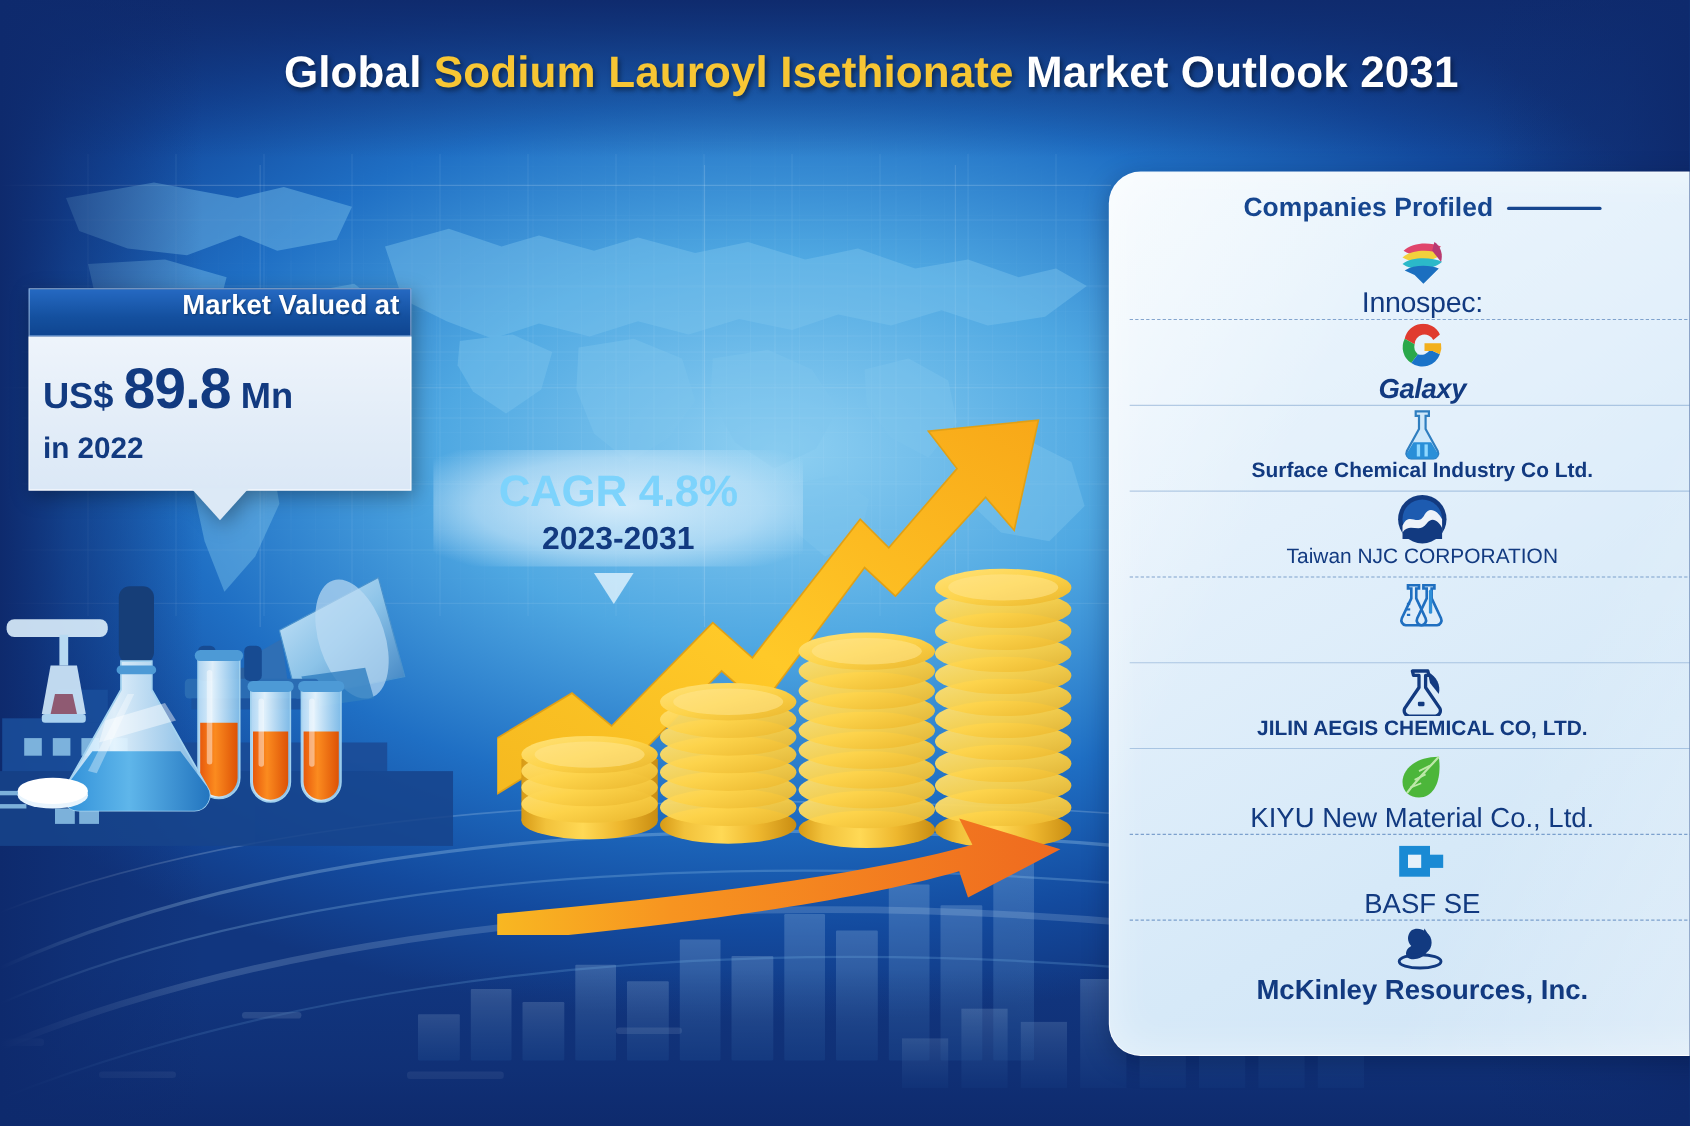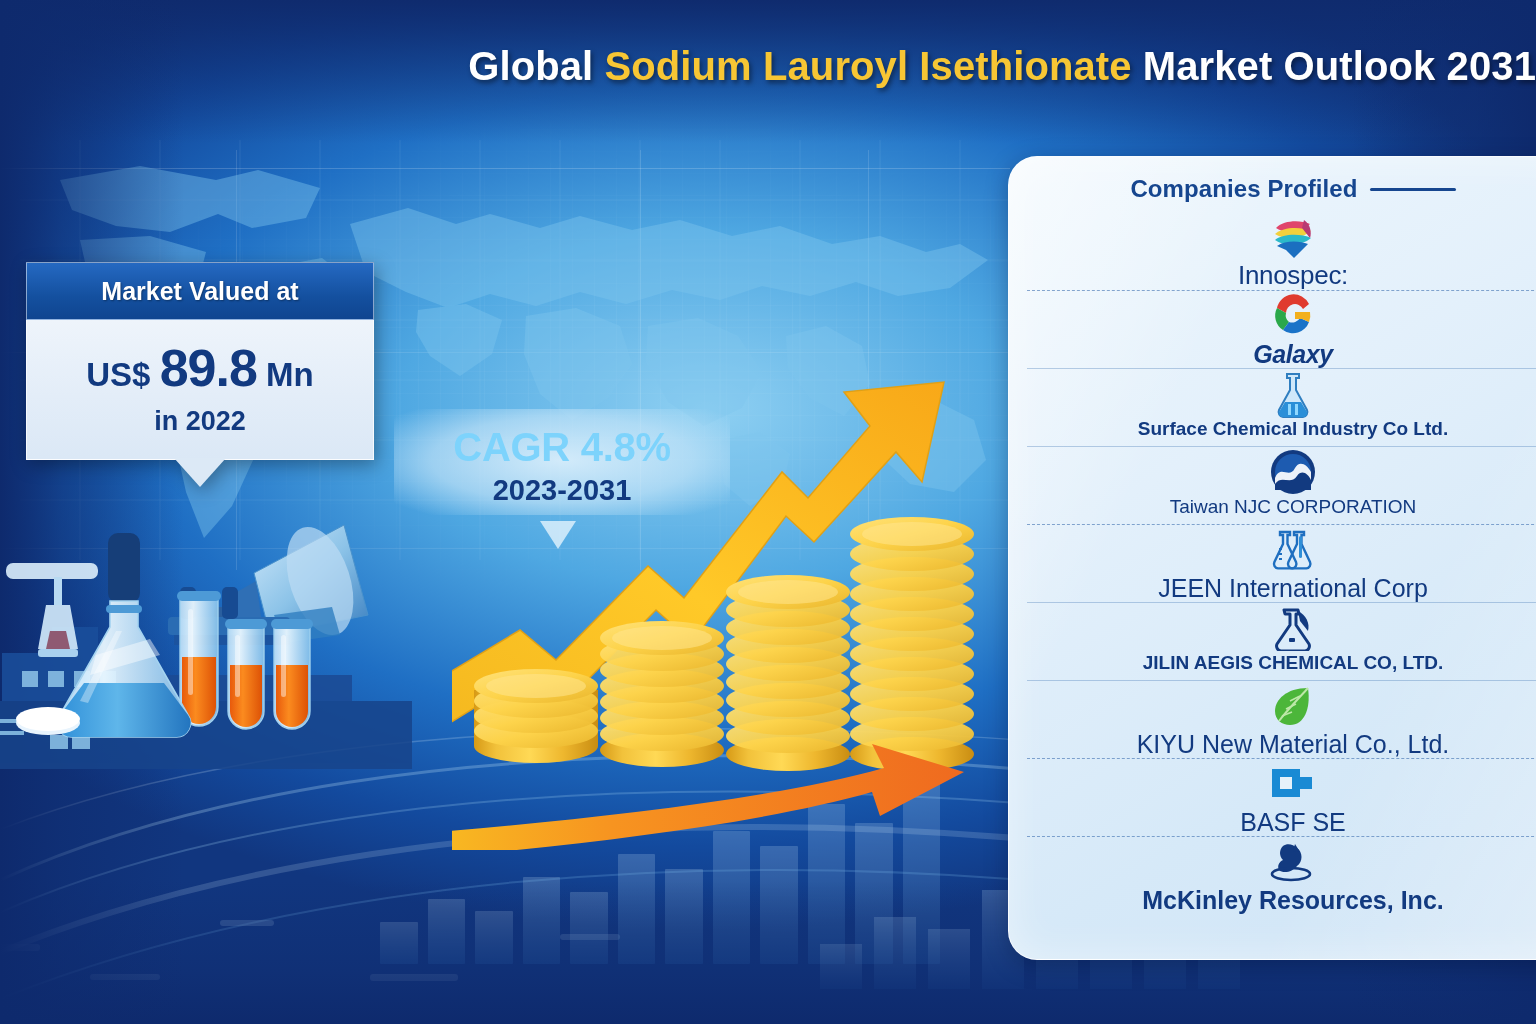--- a/index.html
+++ b/index.html
@@ -49,41 +49,41 @@
   .ghost-bars{ position:absolute; bottom:60px; left:380px; width:560px; height:190px; display:flex; align-items:flex-end; gap:10px; opacity:.2; }
   .ghost-bars i{ flex:1; background:linear-gradient(180deg,#cfe9fb,#3f8fd8); border-radius:1px; }
 
   .ghost-bars2{ position:absolute; bottom:35px; left:820px; width:420px; height:150px; display:flex; align-items:flex-end; gap:12px; opacity:.22; }
   .ghost-bars2 i{ flex:1; background:linear-gradient(180deg,#bcdcf6,#2a72c2); }
 
   .ghost-num{ position:absolute; font-weight:700; color:rgba(255,255,255,.14); line-height:1; }
 
   
   .title{
-    position:absolute; left:0; right:0; top:44px; text-align:right;
+    position:absolute; left:0; right:0; top:44px; text-align:center;
     font-size:40px; font-weight:700; letter-spacing:.1px; white-space:nowrap;
     text-shadow:2px 3px 5px rgba(0,0,0,.45);
     margin-left:48px;
   }
   .title .w{ color:#ffffff; }
   .title .y{ color:#f7c634; }
 
   
   .callout-left{ position:absolute; left:26px; top:262px; width:348px; filter:drop-shadow(3px 5px 9px rgba(0,0,0,.33)); }
   .cl-head{
     background:linear-gradient(180deg,#1e63bd 0%,#1350a5 55%,#0e4characters 100%);
     background:linear-gradient(180deg,#2569c2 0%,#14509f 60%,#0f4590 100%);
-    color:#fff; font-size:25px; font-weight:700; text-align:center;
-    padding:14px 10px 13px; border:1px solid rgba(255,255,255,.5);
+    color:#fff; font-size:25px; font-weight:700; text-align:right;
+    padding:0 10px 13px; border:1px solid rgba(255,255,255,.5);
     text-shadow:1px 1px 2px rgba(0,0,0,.35);
   }
   .cl-body{
     background:linear-gradient(180deg,#eef4fb 0%,#e3edf8 55%,#dbe8f6 100%);
     border:1px solid rgba(255,255,255,.75); border-top:none;
-    padding:22px 12px 22px; text-align:center; color:#10316f;
+    padding:22px 12px 22px; color:#10316f;
     position:relative;
   }
   .cl-big{ font-size:33px; font-weight:700; line-height:1; white-space:nowrap; color:#123a80; }
   .cl-big .num{ font-size:52px; letter-spacing:-1px; }
   .cl-sub{ font-size:27px; font-weight:700; margin-top:12px; color:#123a80; }
   .cl-tip{
     position:absolute; left:50%; bottom:-28px; transform:translateX(-50%);
     width:0;height:0;border-left:26px solid transparent;border-right:26px solid transparent;
     border-top:29px solid #dce9f6;
   }
@@ -556,21 +556,20 @@
         <span class="clogo">
           <svg width="46" height="48" viewBox="0 0 46 48">
             <path d="M10 6 h10 v3 h-2.5 v9 L26 36 a4.5 4.5 0 0 1 -3.6 6.4 H8 a4.5 4.5 0 0 1 -3.6 -6.4 L13 18 V9 h-3 z" fill="none" stroke="#1f6fc0" stroke-width="2.4"></path>
             <path d="M24 6 h10 v3 h-2.5 v9 L40 36 a4.5 4.5 0 0 1 -3.6 6.4 H22 a4.5 4.5 0 0 1 -3.6 -6.4 L27 18 V9 h-3 z" fill="none" stroke="#1f6fc0" stroke-width="2.4"></path>
             <rect x="9" y="22" width="3" height="2" fill="#1f6fc0"></rect>
             <rect x="9" y="27" width="3" height="2" fill="#1f6fc0"></rect>
             <rect x="9" y="32" width="3" height="2" fill="#1f6fc0"></rect>
             <rect x="29" y="10" width="3" height="22" rx="1.5" fill="#2f8fd8"></rect>
           </svg>
         </span>
-        <span class="cname big"><span class="b">JEEN</span><span class="n"> International Corp</span></span>
       </div>
 
       <div class="crow">
         <span class="clogo">
           <svg width="46" height="46" viewBox="0 0 46 46">
             <path d="M14 5 h14 l1 4 h-3 v11 l13 19 a5 5 0 0 1 -4 7 H11 a5 5 0 0 1 -4 -7 L20 20 V9 h-5 z" fill="none" stroke="#123a80" stroke-width="3" stroke-linejoin="round"></path>
             <path d="M28 6 C36 10, 40 18, 38 26 L30 16 Z" fill="#123a80"></path>
             <rect x="19" y="33" width="6" height="4" rx="1" fill="#123a80"></rect>
           </svg>
         </span>

